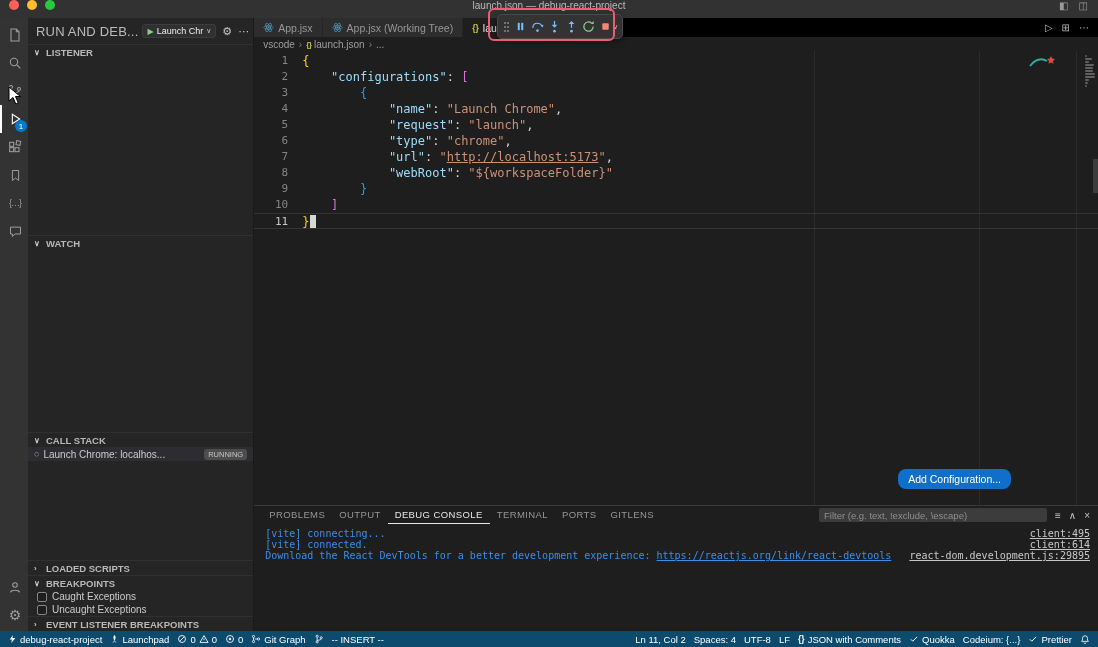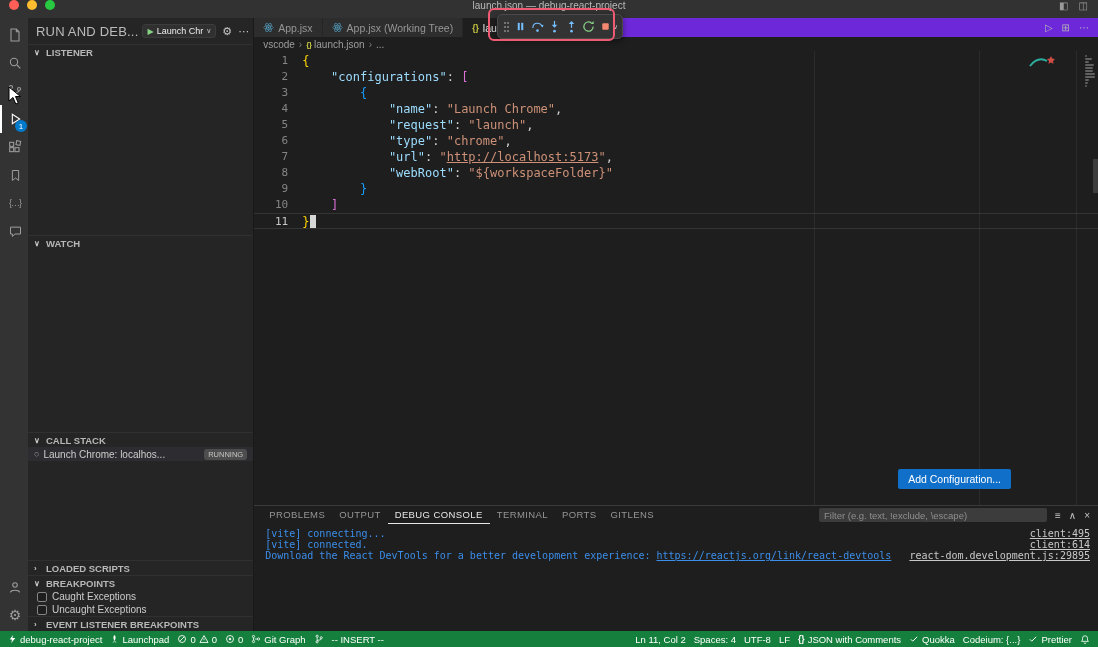--- a/index.html
+++ b/index.html
@@ -40,21 +40,21 @@
   .sec-body-watch { flex:0 0 182px; }
   .sec-body-stack { flex:1 1 auto; min-height:0; }
   .callstack-row { flex:0 0 14px; display:flex; align-items:center; gap:4px; padding:0 6px; background:#2d2d31; font-size:10px; color:#ccc; white-space:nowrap; }
   .cs-icon { color:#9d9d9d; font-size:9px; }
   .running-badge { margin-left:auto; background:#4d4d4d; color:#c5c5c5; font-size:7.5px; padding:1px 4px; border-radius:3px; }
   .bp-row { flex:0 0 13px; display:flex; align-items:center; gap:5px; padding:0 9px; color:#ccc; font-size:10px; }
   .cb { width:10px; height:10px; border:1px solid #858585; border-radius:2px; background:#1e1e1e; flex:0 0 10px; }
 
   
   .editor-col { flex:1; display:flex; flex-direction:column; min-width:0; }
-  .tabbar { flex:0 0 19px; background:#6d28d9; display:flex; align-items:stretch; font-size:10.5px; }
+  .tabbar { flex:0 0 19px; background:#000000; display:flex; align-items:stretch; font-size:10.5px; }
   .tab { display:flex; align-items:center; gap:4px; padding:0 9px; color:#969696; background:#2d2d2d; border-right:1px solid #252526; white-space:nowrap; }
   .tab.active { background:#1e1e1e; color:#e7e7e7; }
   .tab-close { margin-left:4px; font-size:10px; color:#c5c5c5; }
   .ticon { display:inline-flex; align-items:center; }
   .ticon.json { color:#cbcb41; font-size:8.5px; font-weight:bold; }
   .ticon.vite { color:#ffd76d; font-size:10px; font-weight:bold; }
   .tab-actions { margin-left:auto; display:flex; align-items:center; gap:9px; padding:0 9px; color:#b5b5b5; font-size:10px; }
 
   .breadcrumb { flex:0 0 14px; display:flex; align-items:center; gap:4px; padding:0 9px; font-size:10px; color:#9d9d9d; background:#1e1e1e; }
   .bc-sep { font-size:10px; color:#7a7a7a; }
@@ -69,40 +69,40 @@
   .cl.cur .ln { color:#c6c6c6; }
   .ct { white-space:pre; padding-left:14px; color:#d4d4d4; }
   .ct .key{color:#9cdcfe} .ct .str{color:#ce9178} .ct .p{color:#d4d4d4}
   .ct .b1{color:#ffd700} .ct .b2{color:#da70d6} .ct .b3{color:#179fff}
   .ct .link{text-decoration:underline}
   .cursor { display:inline-block; width:6px; height:13px; background:#d7d7d7; vertical-align:-2px; margin-left:1px; }
   .ruler { position:absolute; top:0; bottom:0; width:1px; background:rgba(255,255,255,.06); }
   .minimap { position:absolute; top:4px; right:3px; width:10px; display:flex; flex-direction:column; gap:1px; }
   .mm-line { height:2px; background:rgba(205,205,205,.38); border-radius:1px; }
   .scroll-thumb { position:absolute; right:0; top:108px; width:5px; height:34px; background:rgba(121,121,121,.35); }
-  .add-config { position:absolute; right:87px; bottom:16px; background:#1070c9; color:#fff; font-size:10.5px; padding:4px 10px; border:none; border-radius:2px; font-family:inherit; }
+  .add-config { position:absolute; right:87px; bottom:16px; background:#1070c9; color:#fff; font-size:10.5px; padding:4px 10px; border:none; border-radius:8px; font-family:inherit; }
   .watermark { position:absolute; top:3px; right:40px; opacity:.9; }
 
   
   .panel { flex:0 0 126px; display:flex; flex-direction:column; border-top:1px solid #3a3a3a; background:#1e1e1e; min-height:0; }
   .panel-top { flex:0 0 18px; display:flex; align-items:center; padding:0 8px; gap:2px; }
   .ptab { padding:0 7px; font-size:9.5px; letter-spacing:.4px; color:#969696; height:100%; display:flex; align-items:center; border-bottom:1px solid transparent; white-space:nowrap; }
   .ptab.active { color:#e7e7e7; border-bottom-color:#e7e7e7; }
   .panel-controls { margin-left:auto; display:flex; align-items:center; gap:8px; }
   .filter { width:228px; height:14px; background:#3c3c3c; border:none; color:#ccc; font-size:9.5px; padding:0 5px; border-radius:2px; font-family:inherit; outline:none; }
   .filter::placeholder { color:#8f8f8f; }
   .panel-icons { display:flex; gap:8px; color:#c5c5c5; font-size:10px; }
   .console { flex:1; padding:4px 8px 0 11px; font-family:"DejaVu Sans Mono",monospace; font-size:10px; }
   .crow { display:flex; justify-content:space-between; align-items:baseline; line-height:11px; }
   .cmsg { color:#3b8eea; white-space:pre-wrap; }
   .curl { text-decoration:underline; }
   .csrc { color:#c8c8c8; text-decoration:underline; white-space:nowrap; margin-left:12px; }
 
   
-  .statusbar { flex:0 0 16px; background:#15803d; display:flex; align-items:center; color:#fff; font-size:9.5px; padding:0 4px; overflow:hidden; }
+  .statusbar { flex:0 0 16px; background:#0c4a6e; display:flex; align-items:center; color:#fff; font-size:9.5px; padding:0 4px; overflow:hidden; }
   .sb-item { display:flex; align-items:center; gap:3px; padding:0 4px; height:100%; white-space:nowrap; }
   .sb-right { margin-left:auto; display:flex; height:100%; }
   .sb-item svg { flex:0 0 auto; }
   .braces-ic { font-size:8.5px; font-weight:bold; }
 
   
   .debug-toolbar { position:absolute; left:497px; top:14px; height:25px; background:#333333; border:1px solid #4a4a4a; border-radius:5px; display:flex; align-items:center; padding:0 4px; gap:2px; z-index:50; box-shadow:0 2px 6px rgba(0,0,0,.45); }
   .dbtn { width:15px; height:20px; display:flex; align-items:center; justify-content:center; }
   .dbtn.grip { width:9px; }
   .stop-chev { color:#bbb; font-size:7px; margin-left:-2px; }

